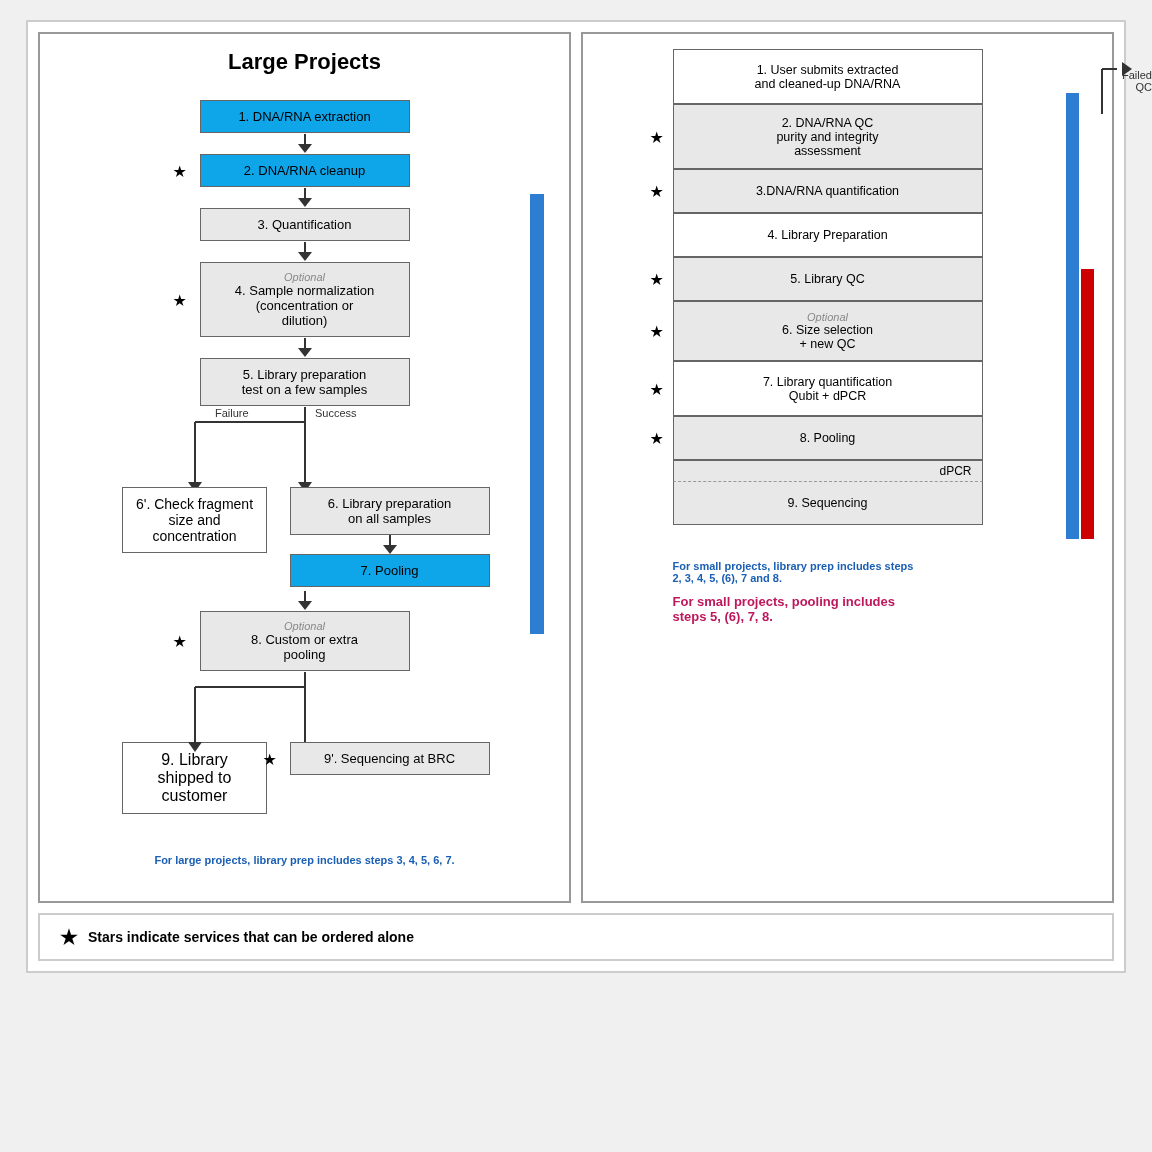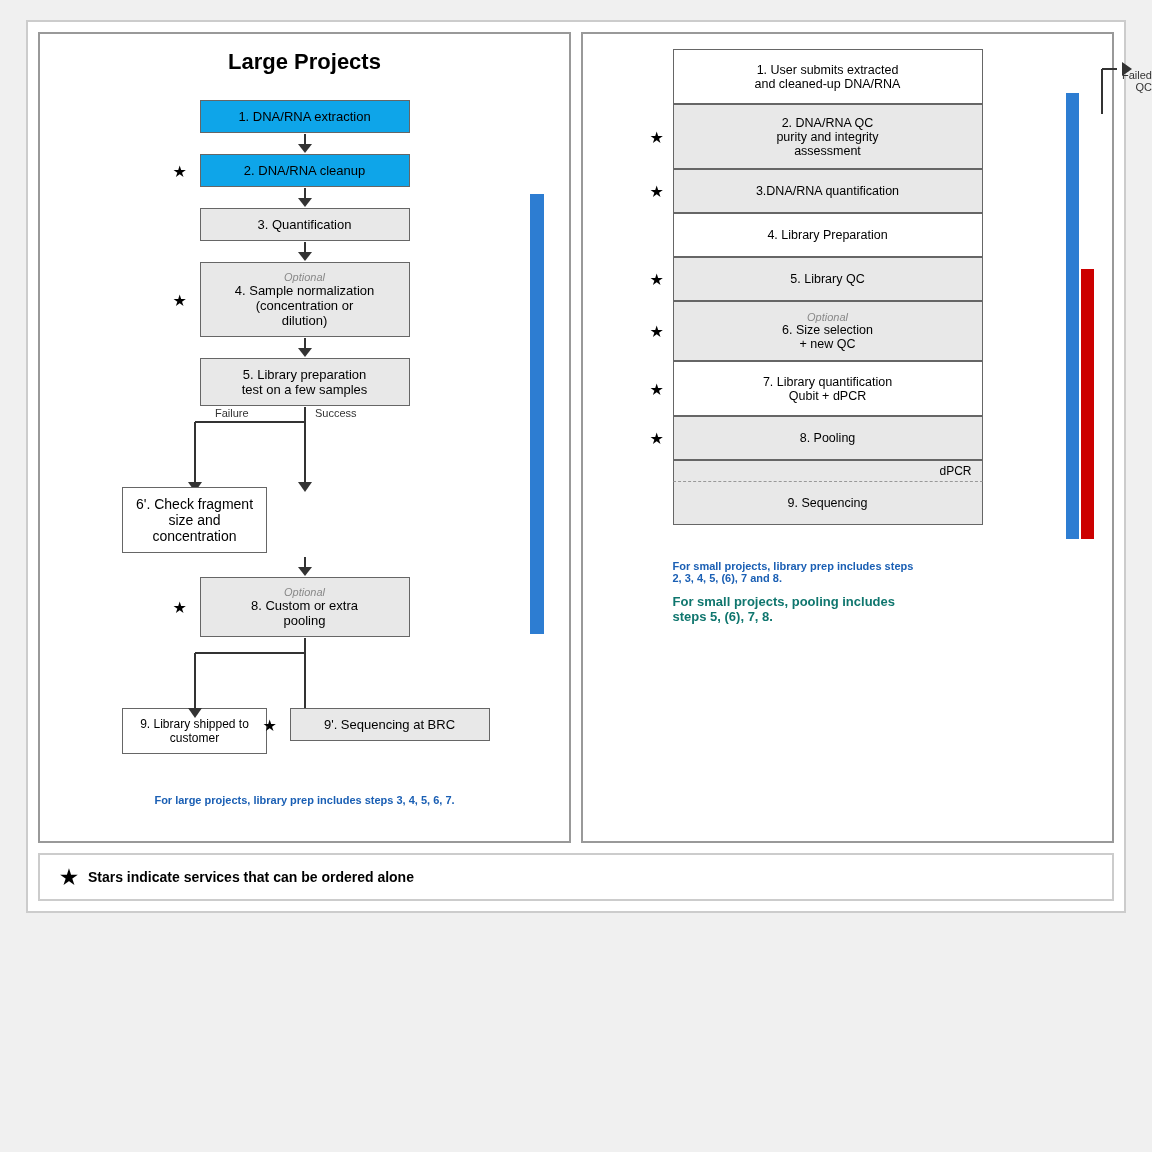--- a/index.html
+++ b/index.html
@@ -39,21 +39,21 @@
       margin-bottom: 24px;
     }
     
     .note-blue {
       color: #1a5fb4;
       font-size: 11px;
       font-weight: bold;
       margin-top: 15px;
     }
     .note-red {
-      color: #0f766e;
+      color: #be185d;
       font-size: 13px;
       font-weight: bold;
       margin-top: 8px;
     }
     
     .bottom-legend {
       border: 2px solid #ccc;
       padding: 10px 20px;
       display: flex;
       align-items: center;
@@ -195,20 +195,30 @@
         </div>
 
         <div style="display:flex; width:380px; justify-content:space-between; align-items:flex-start; position:relative; margin-top:-10px;">
 
           <div style="display:flex; flex-direction:column; align-items:center; width:160px;">
             <div style="border:1.5px solid #666; background:white; padding:8px; text-align:center; font-size:14px; width:145px;">
               <span>6'. Check fragment size and concentration</span>
             </div>
           </div>
 
+          <div style="display:flex; flex-direction:column; align-items:center; width:210px; margin-top:0px;">
+            <div class="lp-box" style="width:200px;">
+              <span>6. Library preparation<br>on all samples</span>
+            </div>
+            <div class="tiny-line"></div>
+            <div class="tiny-arrow"></div>
+            <div class="lp-box wb" style="width:200px;">
+              <span>7. Pooling</span>
+            </div>
+          </div>
         </div>
 
         <div style="display:flex; flex-direction:column; align-items:center; margin-top:4px;">
           <div class="tiny-line"></div>
           <div class="tiny-arrow"></div>
         </div>
 
         <div class="lp-row">
           <div class="lp-box" style="position:relative;">
             <span class="lp-star">★</span>
@@ -226,21 +236,21 @@
             <polygon points="73,70 87,70 80,80" fill="#333"></polygon>
 
             <line x1="190" y1="15" x2="190" y2="70" stroke="#333" stroke-width="2"></line>
             <polygon points="183,70 197,70 190,80" fill="#333"></polygon>
           </svg>
         </div>
 
         <div style="display:flex; width:380px; justify-content:space-between; align-items:flex-start; margin-top:-10px;">
 
           <div style="display:flex; flex-direction:column; align-items:center; width:160px;">
-            <div style="border:1.5px solid #666; background:white; padding:8px; text-align:center; font-size:12px; width:145px;">
+            <div style="border:1.5px solid #666; background:white; padding:8px; text-align:center; font-size:16px; width:145px;">
               <span>9. Library shipped to customer</span>
             </div>
           </div>
 
           <div style="display:flex; flex-direction:column; align-items:center; width:210px;">
             <div class="lp-box" style="width:200px; position:relative;">
               <span class="lp-star">★</span>
               <span>9'. Sequencing at BRC</span>
             </div>
           </div>

